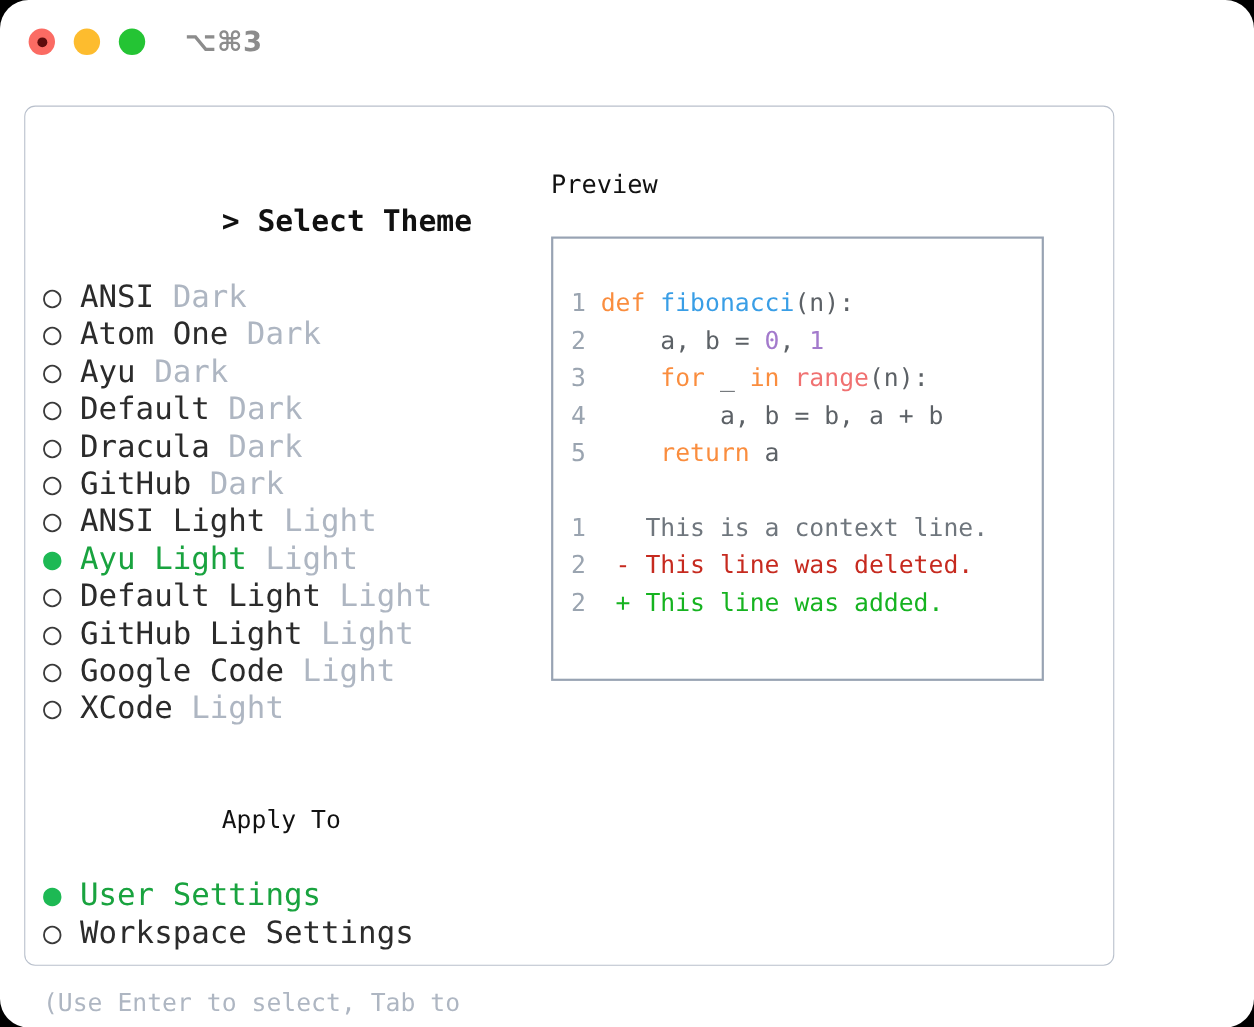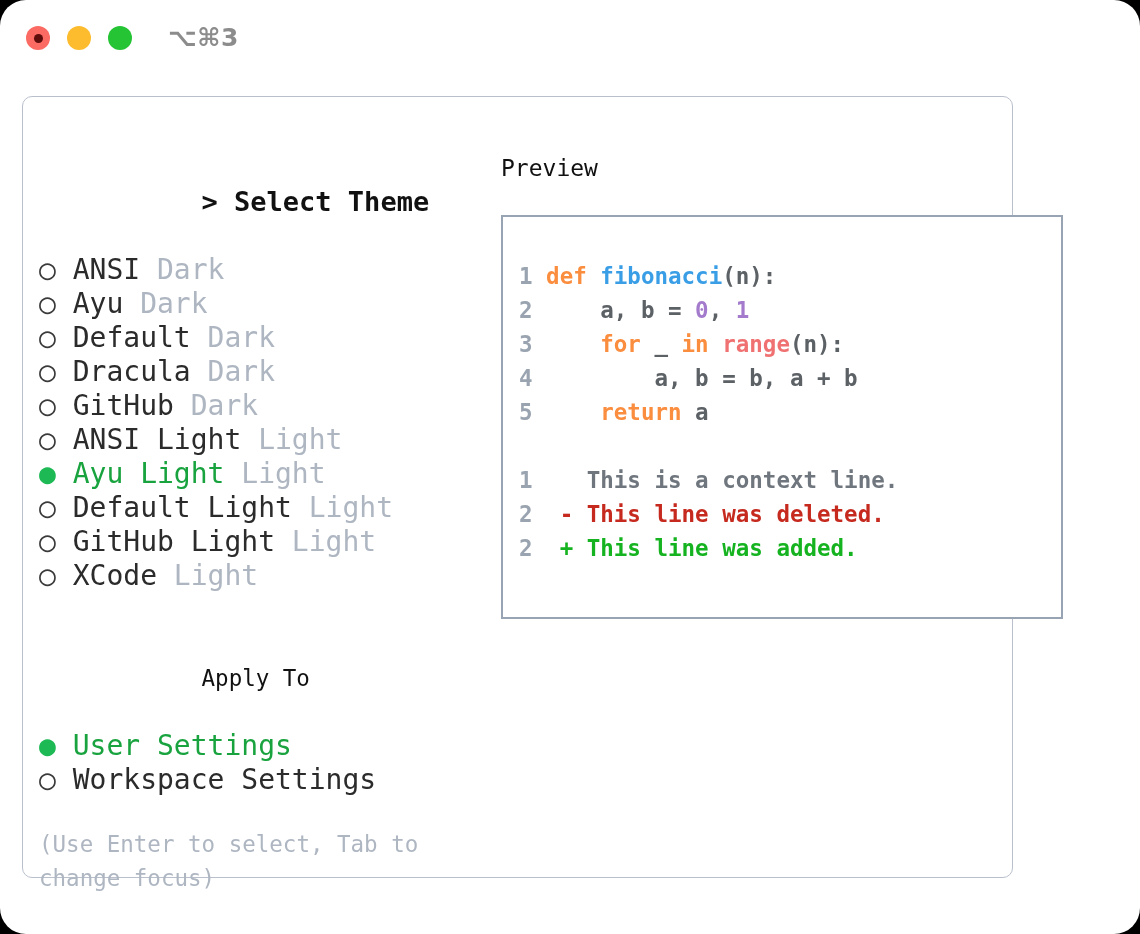--- a/index.html
+++ b/index.html
@@ -159,27 +159,26 @@
   .preview-title {
     font-size: 23px;
     line-height: 34px;
     color: #111111;
     font-weight: normal;
     letter-spacing: 0px;
   }
 
   .preview-box {
     margin-top: 30px;
-    width: 562px;
+    width: 448px;
     height: 404px;
     border: 2px solid #98a3b3;
     box-sizing: border-box;
     background: #ffffff;
     position: relative;
-    font-weight: bold;
   }
 
   .code-area {
     position: absolute;
     left: 16px;
     top: 42px;
     right: 6px;
   }
 
   .code-line {
@@ -222,28 +221,30 @@
     <div class="card-inner">
 
       <div class="left-col">
 
         <div class="list-line header-line">
           <span class="marker">&gt;</span><span> </span><span>Select Theme</span>
         </div>
 
         <div id="theme-list">
             <div class="list-line"><span class="marker marker-unsel">○</span><span> </span><span class="name-unsel">ANSI</span><span> </span><span class="tag">Dark</span></div>
+            <div class="list-line"><span class="marker marker-unsel">○</span><span> </span><span class="name-unsel">Atom One</span><span> </span><span class="tag">Dark</span></div>
             <div class="list-line"><span class="marker marker-unsel">○</span><span> </span><span class="name-unsel">Ayu</span><span> </span><span class="tag">Dark</span></div>
             <div class="list-line"><span class="marker marker-unsel">○</span><span> </span><span class="name-unsel">Default</span><span> </span><span class="tag">Dark</span></div>
             <div class="list-line"><span class="marker marker-unsel">○</span><span> </span><span class="name-unsel">Dracula</span><span> </span><span class="tag">Dark</span></div>
             <div class="list-line"><span class="marker marker-unsel">○</span><span> </span><span class="name-unsel">GitHub</span><span> </span><span class="tag">Dark</span></div>
             <div class="list-line"><span class="marker marker-unsel">○</span><span> </span><span class="name-unsel">ANSI Light</span><span> </span><span class="tag">Light</span></div>
             <div class="list-line"><span class="marker marker-sel">●</span><span> </span><span class="name-sel">Ayu Light</span><span> </span><span class="tag">Light</span></div>
             <div class="list-line"><span class="marker marker-unsel">○</span><span> </span><span class="name-unsel">Default Light</span><span> </span><span class="tag">Light</span></div>
             <div class="list-line"><span class="marker marker-unsel">○</span><span> </span><span class="name-unsel">GitHub Light</span><span> </span><span class="tag">Light</span></div>
+            <div class="list-line"><span class="marker marker-unsel">○</span><span> </span><span class="name-unsel">Google Code</span><span> </span><span class="tag">Light</span></div>
             <div class="list-line"><span class="marker marker-unsel">○</span><span> </span><span class="name-unsel">XCode</span><span> </span><span class="tag">Light</span></div>
           </div>
 
         <div class="group-spacer"></div>
 
         <div class="apply-header">
           <span class="marker"> </span><span> </span><span>Apply To</span>
         </div>
 
         <div id="apply-list">

